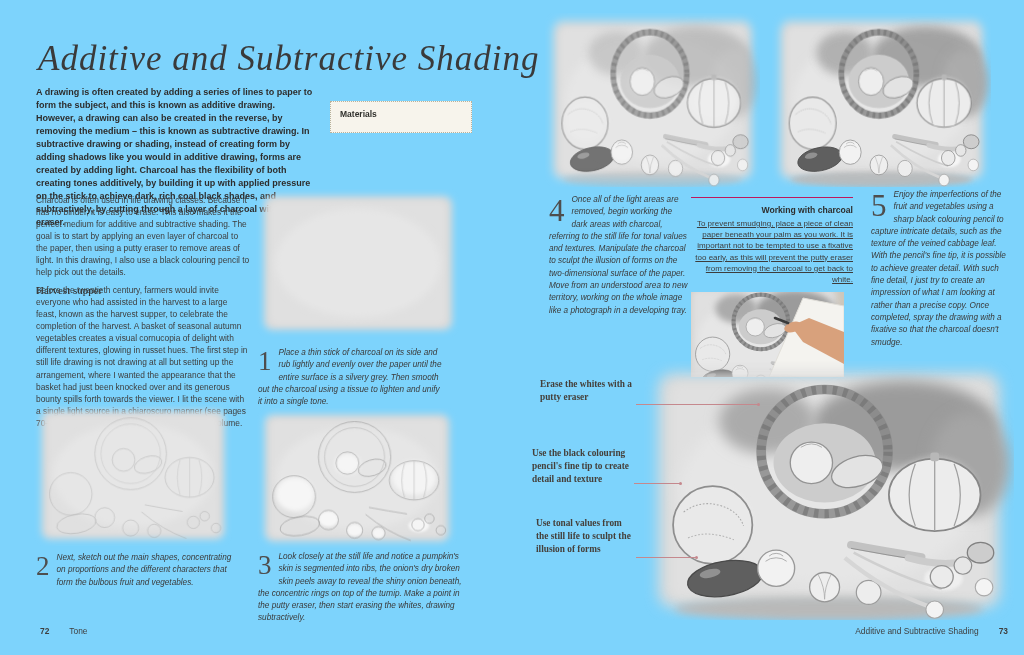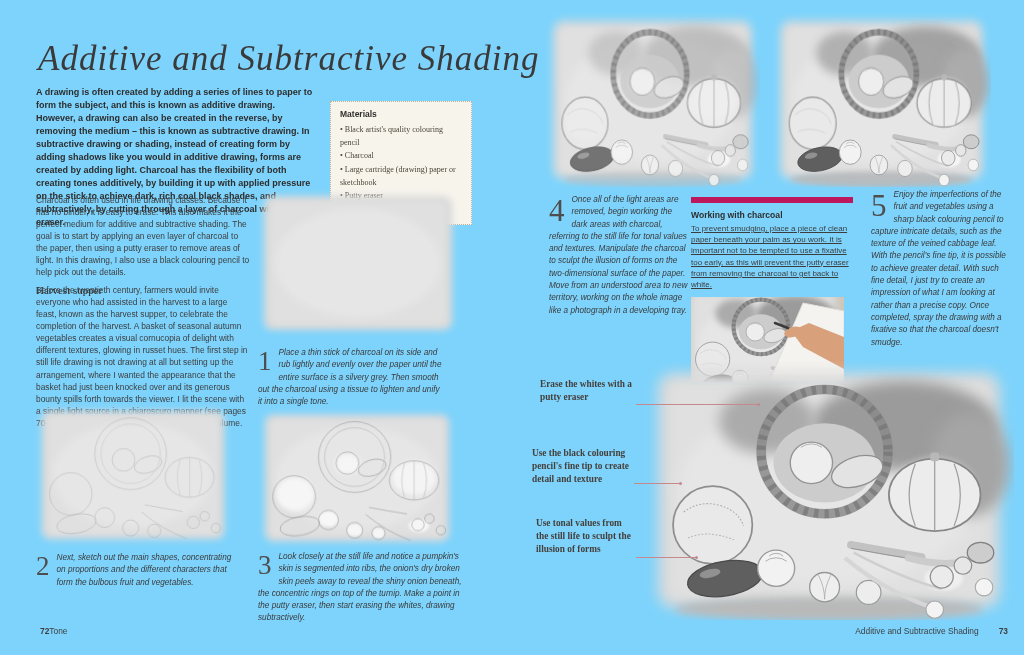--- a/index.html
+++ b/index.html
@@ -54,21 +54,21 @@
   }
   #cap-1 { left:258px; top:347px; width:184px; }
   #cap-2 { left:36px;  top:552px; width:196px; }
   #cap-3 { left:258px; top:551px; width:208px; }
   #step-4 { left:549px; top:194px; width:141px; }
   #step-5 { left:871px; top:189px; width:136px; }
   #step-4 .num, #step-5 .num { font-size:31px; }
 
   #tipbox {
     position:absolute; left:691px; top:197px; width:162px; box-sizing:border-box;
-    border-top:6px solid #be185d; padding-top:7px;
+    border-top:1px solid #be185d; padding-top:7px;text-align:right;
   }
   #tipbox h4 { margin:0 0 3px; font-size:8.6px; color:#2e2e2e; }
   #tipbox p { margin:0; font-size:8px; line-height:1.4; color:#3d3d3d;text-decoration:underline; }
   #tipbox .photo { margin-top:7px; width:153px; height:85px; }
   #tipbox .photo svg { display:block; width:100%; height:100%; }
 
   .annotation {
     position:absolute; font-family:"Liberation Serif", serif; font-weight:bold;
     font-size:9.3px; line-height:1.4; color:#45403b; text-align:left;
   }
@@ -79,21 +79,21 @@
   .pointer::after {
     content:""; position:absolute; right:-2px; top:-1px;
     width:3px; height:3px; border-radius:50%; background:#c5888d;
   }
   #ptr-1 { left:636px; top:404px; width:122px; }
   #ptr-2 { left:634px; top:483px; width:46px; }
   #ptr-3 { left:636px; top:557px; width:60px; }
 
   .footer { position:absolute; top:626px; font-size:8.4px; color:#3e3e3e; }
   #footer-left  { left:40px; }
-  #footer-left .pg  { font-weight:bold; }
+  #footer-left .pg  { font-weight:bold; margin-right:20px; }
   #footer-right { right:16px; text-align:right; }
   #footer-right .pg { font-weight:bold; margin-left:20px; }
 </style>
 </head>
 <body>
 
 <div id="spread">
 
   <svg width="0" height="0" style="position:absolute" aria-hidden="true">
     <defs>
@@ -182,27 +182,20 @@
       </g>
     </defs>
   </svg>
 
   <h1 id="title">Additive and Subtractive Shading</h1>
 
   <p id="intro">A drawing is often created by adding a series of lines to paper to form the subject, and this is known as additive drawing. However, a drawing can also be created in the reverse, by removing the medium – this is known as subtractive drawing. In subtractive drawing or shading, instead of creating form by adding shadows like you would in additive drawing, forms are created by adding light. Charcoal has the flexibility of both creating tones additively, by building it up with applied pressure on the stick to achieve dark, rich coal black shades, and subtractively, by cutting through a layer of charcoal with a putty eraser.</p>
 
   <div id="materials">
     <h4>Materials</h4>
-    <ul>
-      <li>Black artist's quality colouring pencil</li>
-      <li>Charcoal</li>
-      <li>Large cartridge (drawing) paper or sketchbook</li>
-      <li>Putty eraser</li>
-      <li>Pencil sharpener</li>
-    </ul>
   </div>
 
   <p class="bodycol" id="para-charcoal">Charcoal is often used in life drawing classes. Because it has no binder, it is easy to erase. This also makes it the perfect medium for additive and subtractive shading. The goal is to start by applying an even layer of charcoal to the paper, then using a putty eraser to remove areas of light. In this drawing, I also use a black colouring pencil to help pick out the details.</p>
   <h3 id="harvest-heading">Harvest supper</h3>
   <p class="bodycol" id="para-harvest">Before the twentieth century, farmers would invite everyone who had assisted in the harvest to a large feast, known as the harvest supper, to celebrate the completion of the harvest. A basket of seasonal autumn vegetables creates a visual cornucopia of delight with different textures, glowing in russet hues. The first step in still life drawing is not drawing at all but setting up the arrangement, where I wanted the appearance that the basket had just been knocked over and its generous bounty spills forth towards the viewer. I lit the scene with a single light source in a chiaroscuro manner (see pages 70–1) to help dramatize the scene and express volume.</p>
 
   <div class="artframe" id="art-step1">
     <svg viewBox="0 0 420 300" preserveAspectRatio="none">
         <use href="#g-wash"></use>
       </svg>

